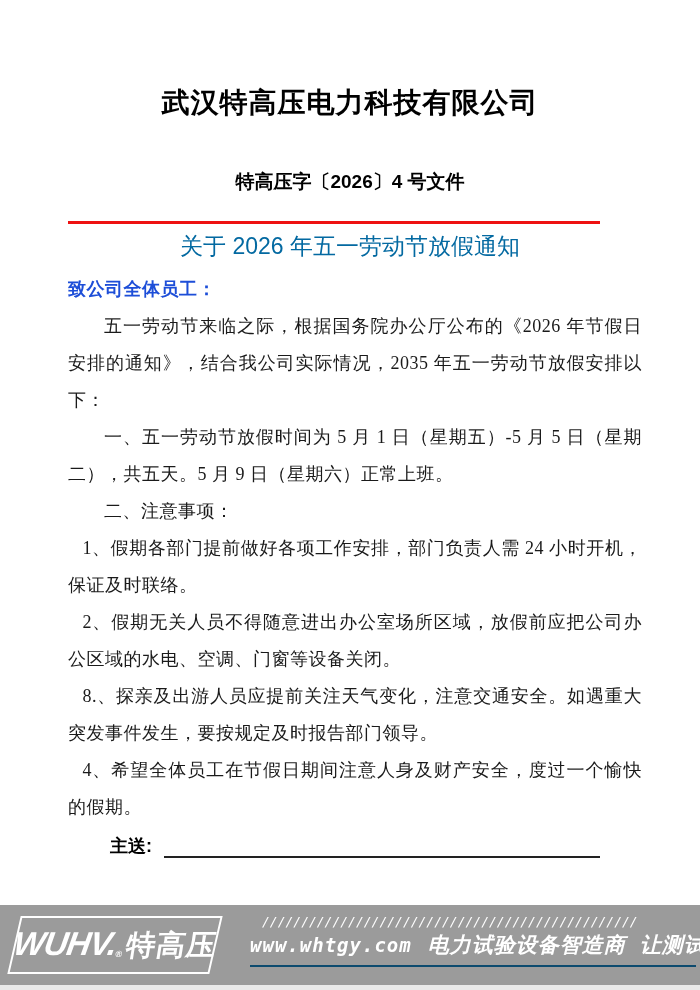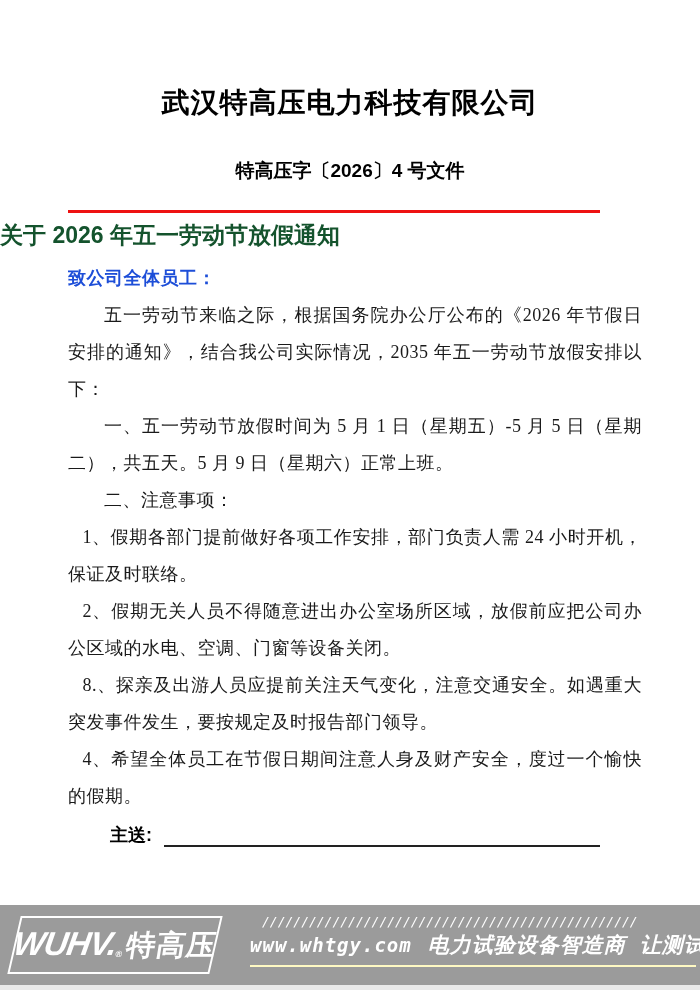--- a/index.html
+++ b/index.html
@@ -19,38 +19,39 @@
   .company-title {
     padding-top: 84px;
     text-align: center;
     font-family: Liberation Sans, sans-serif;
     font-weight: bold;
     font-size: 28px;
     letter-spacing: 1px;
     color: #000000;
   }
   .doc-number {
-    margin-top: 36px;
+    margin-top: 47px;
     text-align: center;
     font-family: "Liberation Sans", sans-serif;
     font-weight: bold;
     font-size: 19px;
     color: #000000;
   }
   .red-divider {
     margin: 26px 100px 0 68px;
     height: 3px;
     background: #ee1111;
   }
   .notice-heading {
     margin-top: 7px;
-    font-family: "Liberation Sans", sans-serif;
-    font-weight: bold;
+    text-align: center;
+    font-family: "Liberation Sans", sans-serif;
+    font-weight: normal;
     font-size: 23px;
-    color: #14532d;
+    color: #0369a1;
   }
 
   
   .content {
     margin: 9px 58px 0 68px;
     font-size: 18px;
     line-height: 37px;
     letter-spacing: 0.5px;
     text-align: justify;
     color: #1a1a1a;
@@ -162,21 +163,21 @@
     line-height: 13px;
     white-space: nowrap;
     overflow: hidden;
     color: #ffffff;
   }
   .footer-line {
     display: flex;
     align-items: baseline;
     gap: 16px;
     padding: 3px 4px 6px 0;
-    border-bottom: 2px solid #fef9c3;
+    border-bottom: 2px solid #0c4a6e;
     font-style: italic;
     white-space: nowrap;
   }
   .footer-website {
     font-family: "DejaVu Sans Mono", monospace;
     font-size: 19px;
     letter-spacing: 1px;
     font-weight: bold;
   }
   .footer-slogan {

